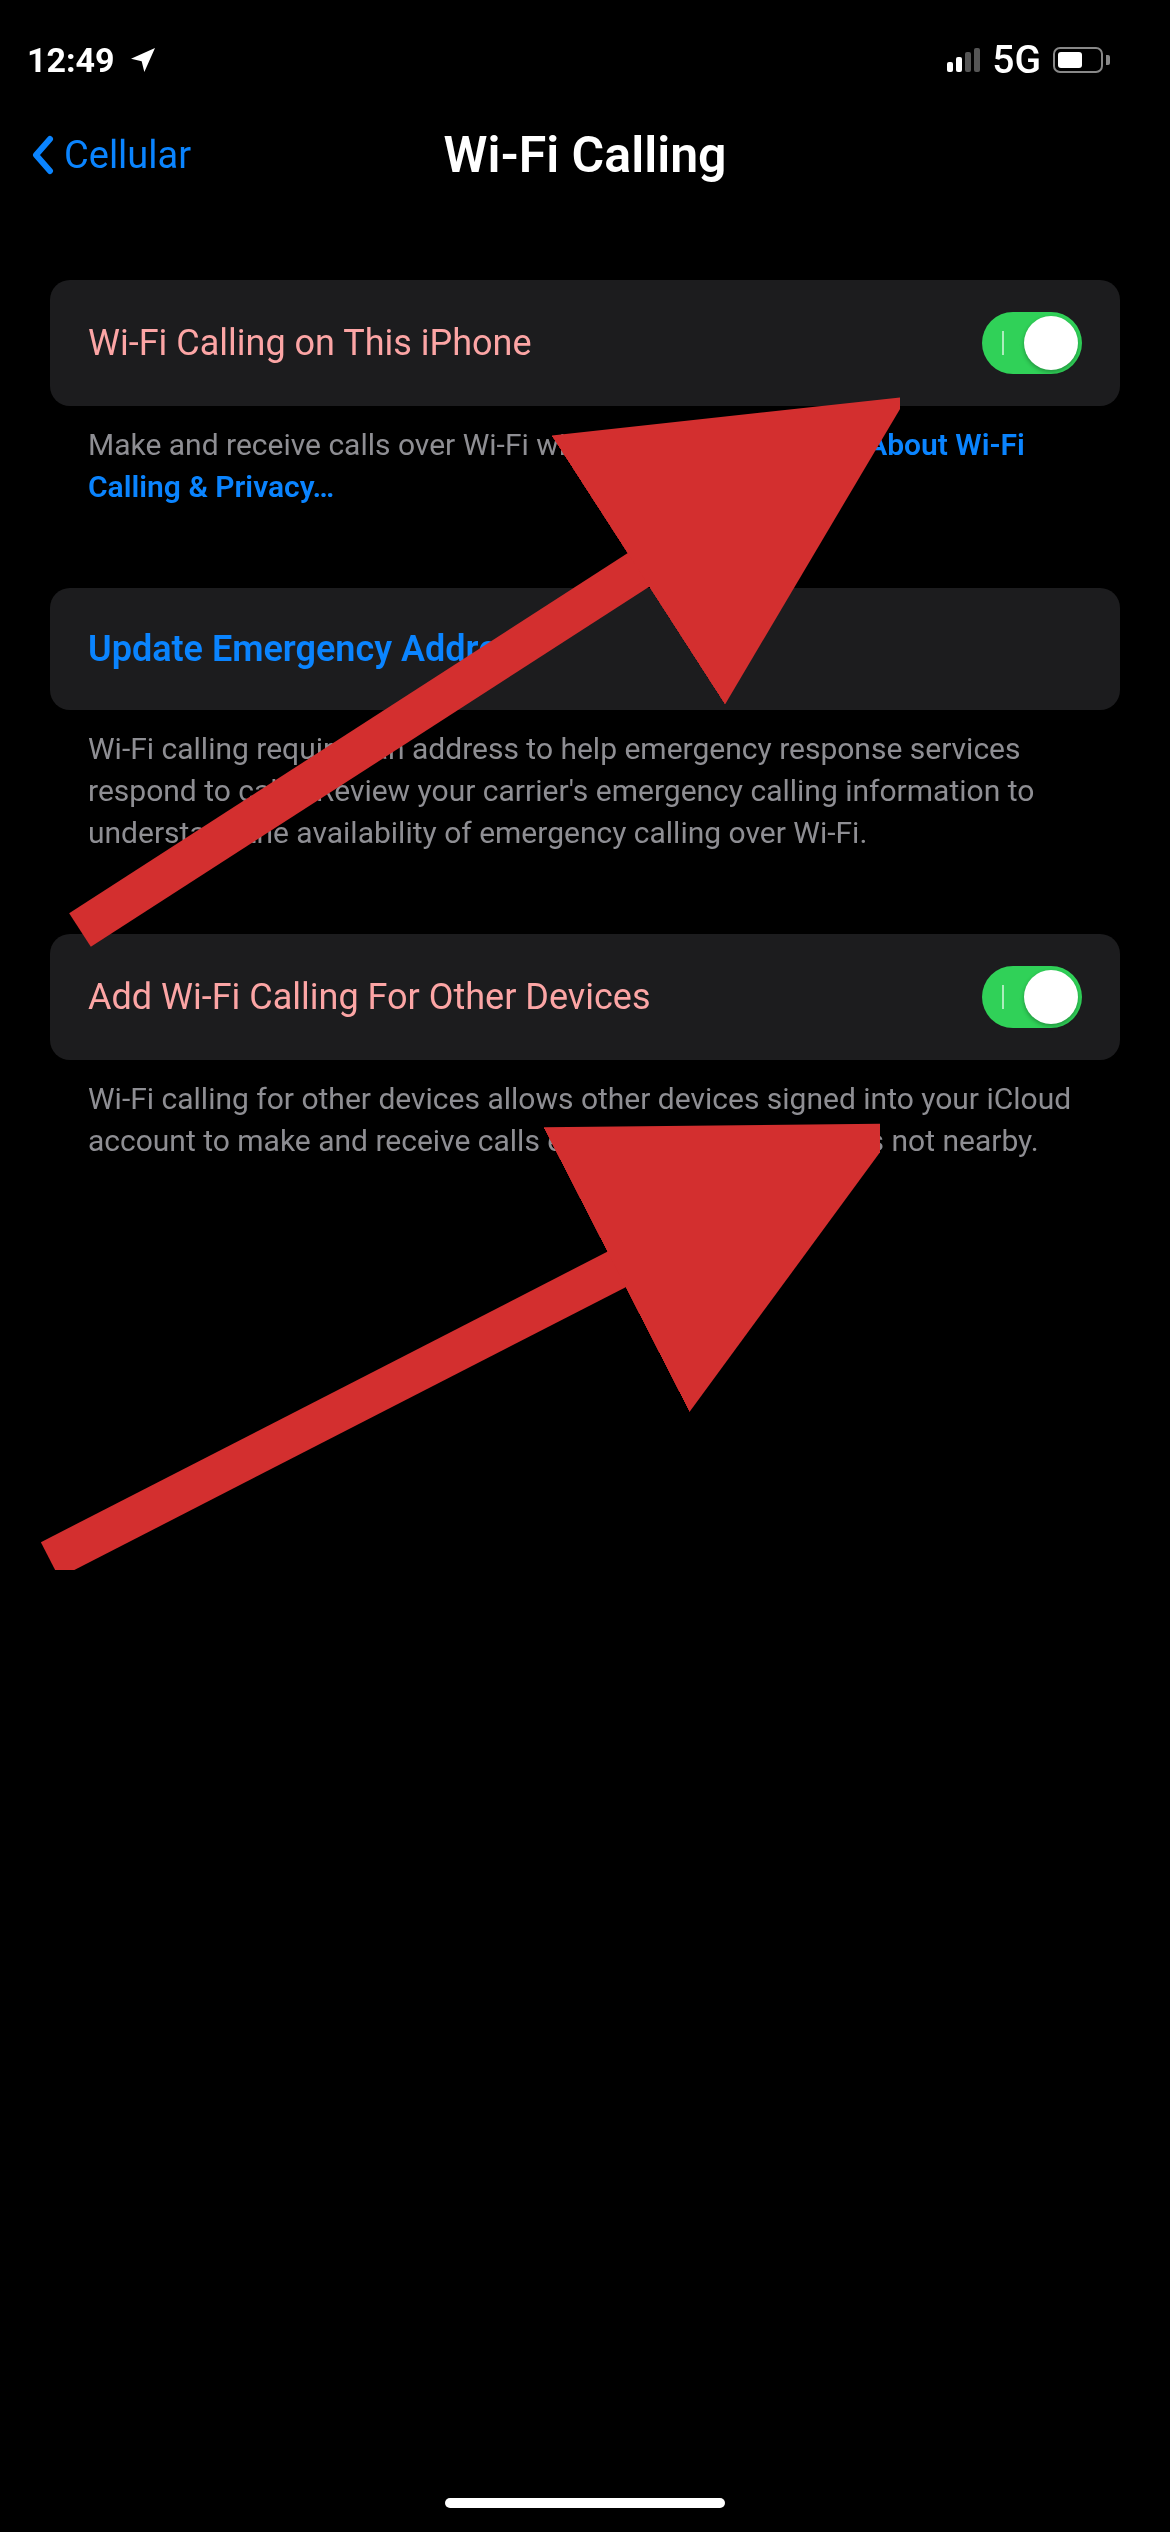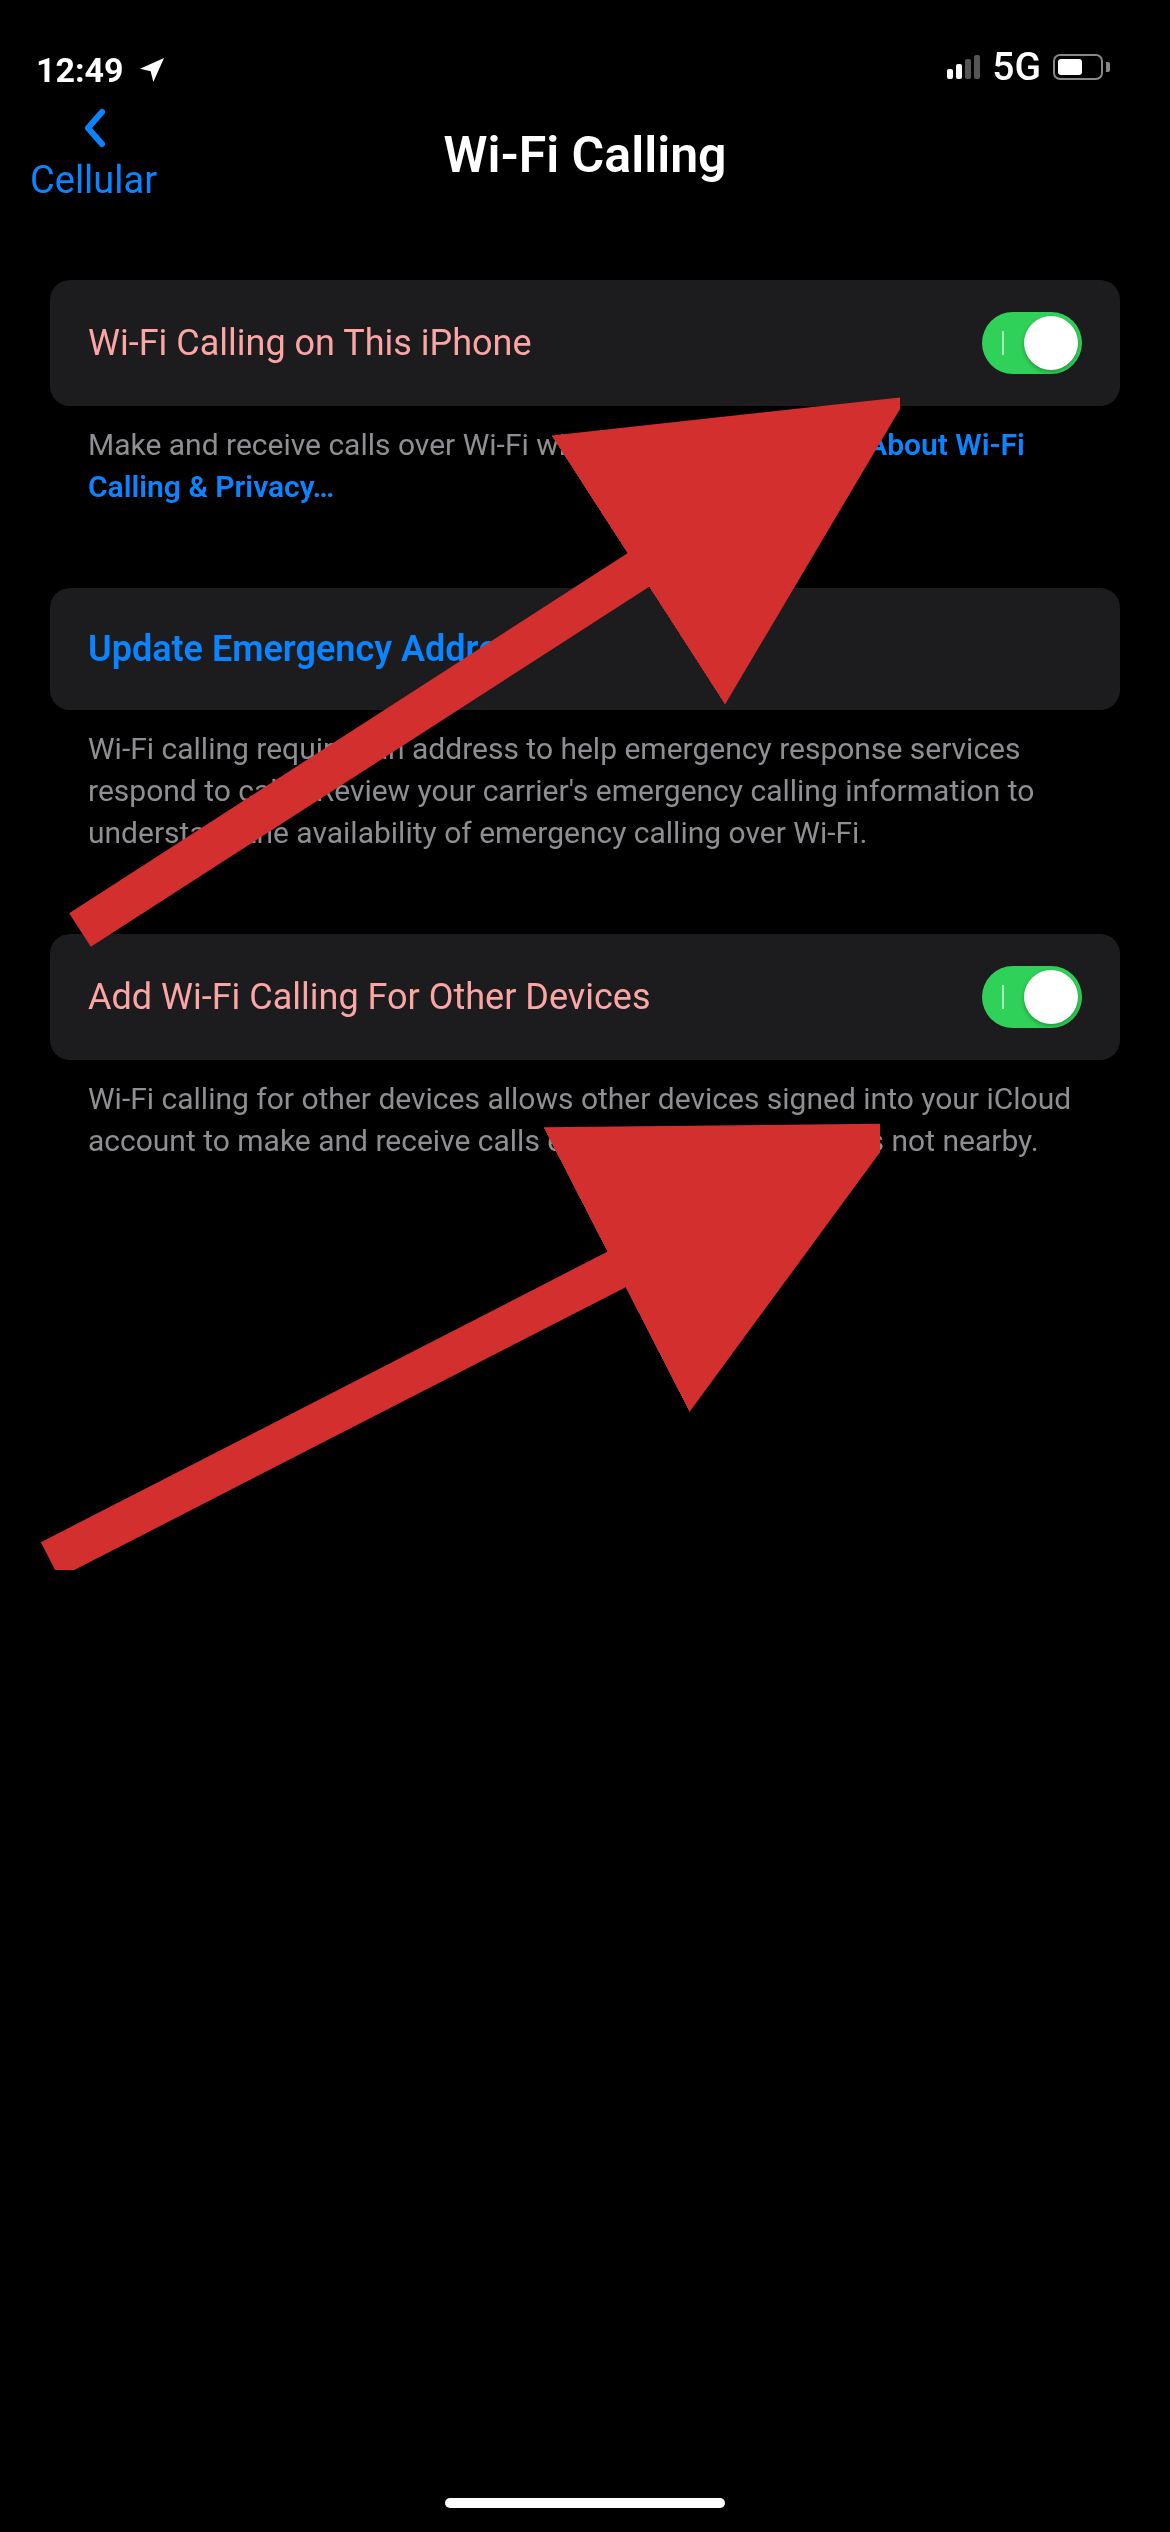--- a/index.html
+++ b/index.html
@@ -12,22 +12,22 @@
       width: 1170px;
       height: 2532px;
       background: #000000;
       color: #ffffff;
       position: relative;
       overflow: hidden;
     }
     .status-bar {
       display: flex;
       justify-content: space-between;
-      align-items: flex-end;
-      padding: 30px 60px 20px 36px;
+      align-items: center;
+      padding: 30px 60px 20px 27px;
       height: 110px;
     }
     .status-left {
       display: flex;
       align-items: center;
       gap: 12px;
       font-size: 34px;
       font-weight: 700;
     }
     .status-right {
@@ -91,21 +91,20 @@
       height: 90px;
     }
     .back-button {
       display: flex;
       align-items: center;
       gap: 10px;
       color: #0a84ff;
       font-size: 38px;
       font-weight: 400;
       cursor: pointer;
-      flex-direction: column;
     }
     .chevron-left {
       width: 24px;
       height: 40px;
     }
     .page-title {
       position: absolute;
       left: 50%;
       transform: translateX(-50%);
       font-size: 50px;

